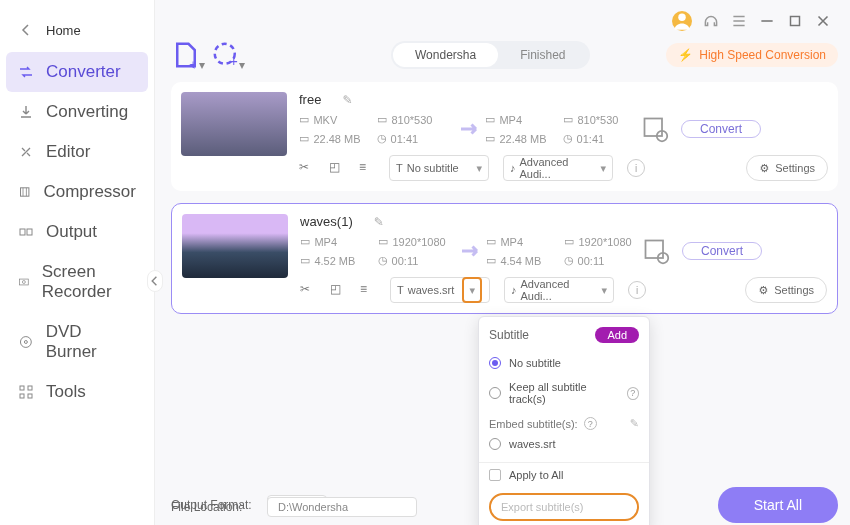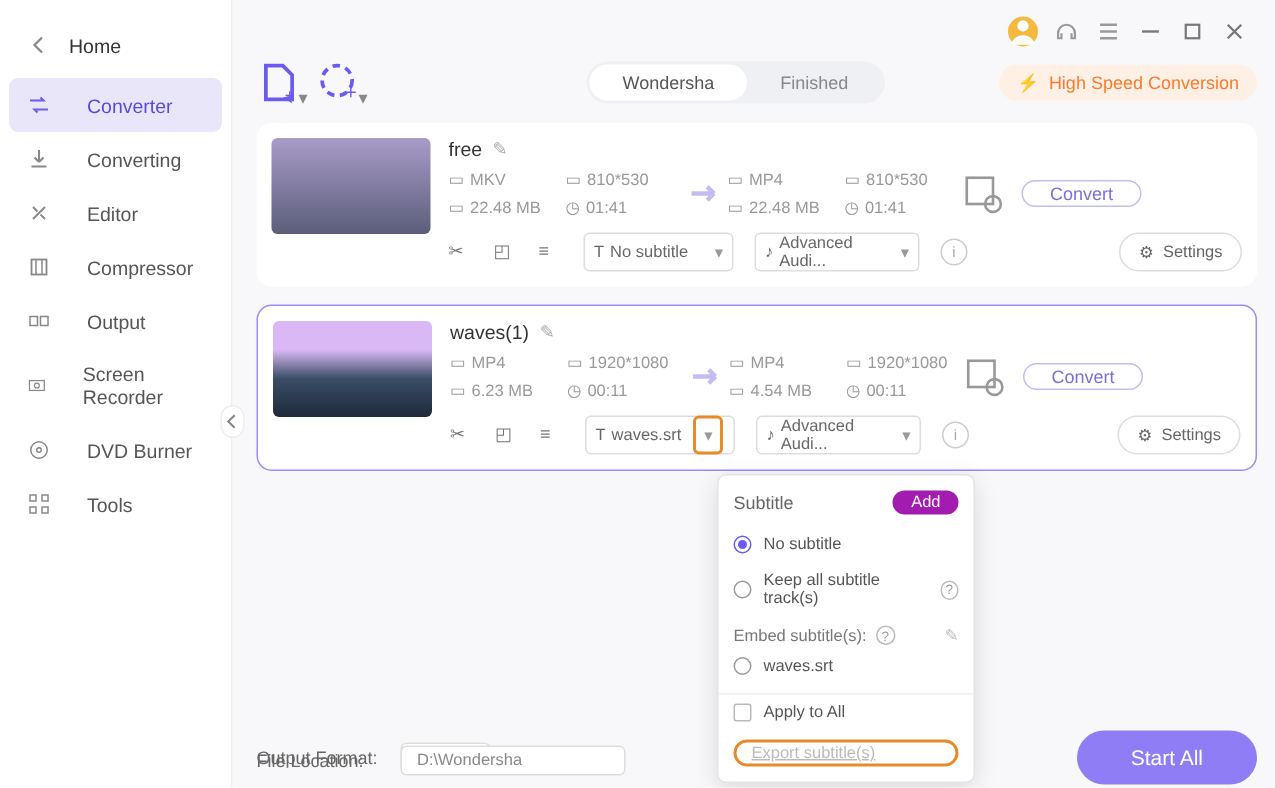--- a/index.html
+++ b/index.html
@@ -1,20 +1,20 @@
 <!DOCTYPE html>
 <html><head>
 <meta charset="utf-8">
 <style>
 * { margin: 0; padding: 0; box-sizing: border-box; font-family: -apple-system, BlinkMacSystemFont, "Segoe UI", Arial, sans-serif; }
 body { width: 850px; height: 525px; background: #f8f8fa; overflow: hidden; font-size: 12px; color: #444; }
 .app { display: flex; width: 100%; height: 100%; }
 .sidebar { width: 155px; background: #fff; border-right: 1px solid #eee; padding-top: 8px; }
 .back-row { display: flex; align-items: center; gap: 12px; padding: 14px 18px; font-size: 13px; color: #333; }
-.nav-item { display: flex; align-items: center; gap: 24px; padding: 10px 18px; font-size: 13px; color: #555; cursor: pointer; }
+.nav-item { display: flex; align-items: center; gap: 12px; padding: 10px 18px; font-size: 17px; color: #555; cursor: pointer; }
 .nav-item.active { background: #eae6fa; color: #5a4bd6; border-radius: 6px; margin: 0 6px; padding: 10px 12px; }
 .nav-icon { width: 16px; height: 16px; display: flex; align-items: center; justify-content: center; color: #888; }
 .nav-item.active .nav-icon { color: #6b5cf0; }
 
 .main { flex: 1; position: relative; padding: 8px 12px 8px 16px; }
 .titlebar { display: flex; justify-content: flex-end; align-items: center; gap: 10px; height: 26px; padding-right: 6px; }
 .titlebar-icon { width: 18px; height: 18px; display:flex; align-items:center; justify-content:center; color:#999; }
 .avatar { width: 20px; height: 20px; border-radius: 50%; background: #f5b942; display:flex; align-items:center; justify-content:center; }
 
 .toolbar { display: flex; align-items: center; margin-top: 6px; }
@@ -25,21 +25,21 @@
 .tab { padding: 5px 22px; font-size: 12px; color:#888; border-radius: 14px; cursor:pointer; }
 .tab.active { background:#fff; color:#555; }
 
 .hsc { margin-left: auto; background:#fff0e6; color:#f87b2e; padding: 5px 12px; border-radius: 14px; display:flex; align-items:center; gap:6px; font-size: 12px; }
 
 .file-card { background:#fff; border-radius: 10px; margin-top: 12px; padding: 10px; display:flex; gap: 12px; position: relative; }
 .file-card.selected { border: 1.5px solid #9b8cf5; }
 .thumb { width: 106px; height: 64px; background: linear-gradient(180deg,#a89bc8,#5b5d7a); border-radius: 4px; flex-shrink:0; }
 .thumb.waves { background: linear-gradient(180deg,#d9b8f5 30%,#3a4d66 60%,#1f2a3a); }
 .file-main { flex:1; display:flex; flex-direction:column; }
-.file-title-row { display:flex; align-items:flex-start; gap: 7px; margin-bottom: 6px; }
+.file-title-row { display:flex; align-items:flex-end; gap: 21px; margin-bottom: 6px; }
 .file-title { font-size: 13px; color:#333; }
 .meta-row { display:flex; align-items:center; gap: 0; }
 .meta-col { display:flex; flex-direction:column; gap: 6px; }
 .meta-cell { display:flex; align-items:center; gap: 4px; color:#999; font-size: 11px; min-width: 78px; }
 .arrow-col { width: 30px; display:flex; align-items:center; justify-content:center; color:#c5bdf2; }
 .gear-col { width: 28px; display:flex; align-items:center; justify-content:center; color:#888; }
 .convert-btn { width: 80px; height: 18px; border:1px solid #c5bdf2; color:#7a6fd8; background:#fff; border-radius: 16px; font-size:12px; display:flex; align-items:center; justify-content:center; cursor:pointer;text-align:right; }
 
 .action-strip { display:flex; align-items:center; gap: 14px; margin-top: 4px; }
 .strip-icon { width: 16px; height: 16px; color:#777; }
@@ -55,21 +55,21 @@
 .add-pill { background:#a21caf; color:#fff; font-size:11px; padding:2px 12px; border-radius:10px; }
 .dd-option { display:flex; align-items:center; gap:8px; padding: 6px 10px; font-size:11px; color:#555; }
 .radio { width:12px; height:12px; border:1.5px solid #999; border-radius:50%; position:relative; flex-shrink:0; }
 .radio.checked { border-color:#6b5cf0; }
 .radio.checked::after { content:''; position:absolute; inset:2px; background:#6b5cf0; border-radius:50%; }
 .checkbox { width:12px; height:12px; border:1.5px solid #bbb; border-radius:2px; flex-shrink:0; }
 .q-icon { width:13px; height:13px; border:1px solid #bbb; border-radius:50%; display:inline-flex; align-items:center; justify-content:center; font-size:9px; color:#999; }
 .dd-sep { padding: 6px 10px 2px; font-size:11px; color:#777; display:flex; align-items:center; gap:6px; }
 .dd-edit { margin-left:auto; color:#bbb; }
 .dd-footer { border-top:1px solid #eee; margin-top:6px; }
-.export-input { margin: 6px 10px 2px; border:2px solid #e88b2a; border-radius: 14px; height: 18px; display:flex; align-items:center; padding: 0 10px; color:#bbb; font-size:11px;text-decoration:underline; }
+.export-input { margin: 6px 10px 2px; border:2px solid #e88b2a; border-radius: 14px; height: 28px; display:flex; align-items:center; padding: 0 10px; color:#bbb; font-size:11px; }
 
 .bottom-bar { position:absolute; left:16px; right:12px; bottom:8px; display:flex; flex-direction:column; gap:10px; }
 .bottom-row { display:flex; align-items:center; gap: 10px; font-size:12px; color:#666; }
 .bottom-row .lbl { width: 86px; }
 .fmt-box { border:1px solid #ddd; border-radius:4px; padding: 3px 10px; min-width: 60px; background:#fff; font-size:11px; color:#666; }
 .loc-box { border:1px solid #ddd; border-radius:4px; padding: 3px 10px; flex:0 0 150px; background:#fff; font-size:11px; color:#888; white-space:nowrap; overflow:hidden; }
 .files-toggle { width:26px; height:14px; background:#dfe1e8; border-radius:7px; position:relative; }
 .files-toggle::after { content:''; position:absolute; left:1px; top:1px; width:12px; height:12px; background:#fff; border-radius:50%; }
 .cloud-icn { width:16px; height:16px; color:#999; }
 .start-btn { margin-left:auto; background:#8e7df5; color:#fff; border-radius:20px; padding: 10px 36px; font-size:14px; cursor:pointer; }
@@ -324,21 +324,21 @@
           <span style="color:#aaa">✎</span>
         </div>
         <div class="meta-row">
           <div class="meta-col">
             <div class="meta-cell">
                 <span>▭</span>
                 <span>MP4</span>
               </div>
             <div class="meta-cell">
                 <span>▭</span>
-                <span>6.23 MB</span>
+                <span>4.52 MB</span>
               </div>
           </div>
           <div class="meta-col">
             <div class="meta-cell">
                 <span>▭</span>
                 <span>1920*1080</span>
               </div>
             <div class="meta-cell">
                 <span>◷</span>
                 <span>00:11</span>

